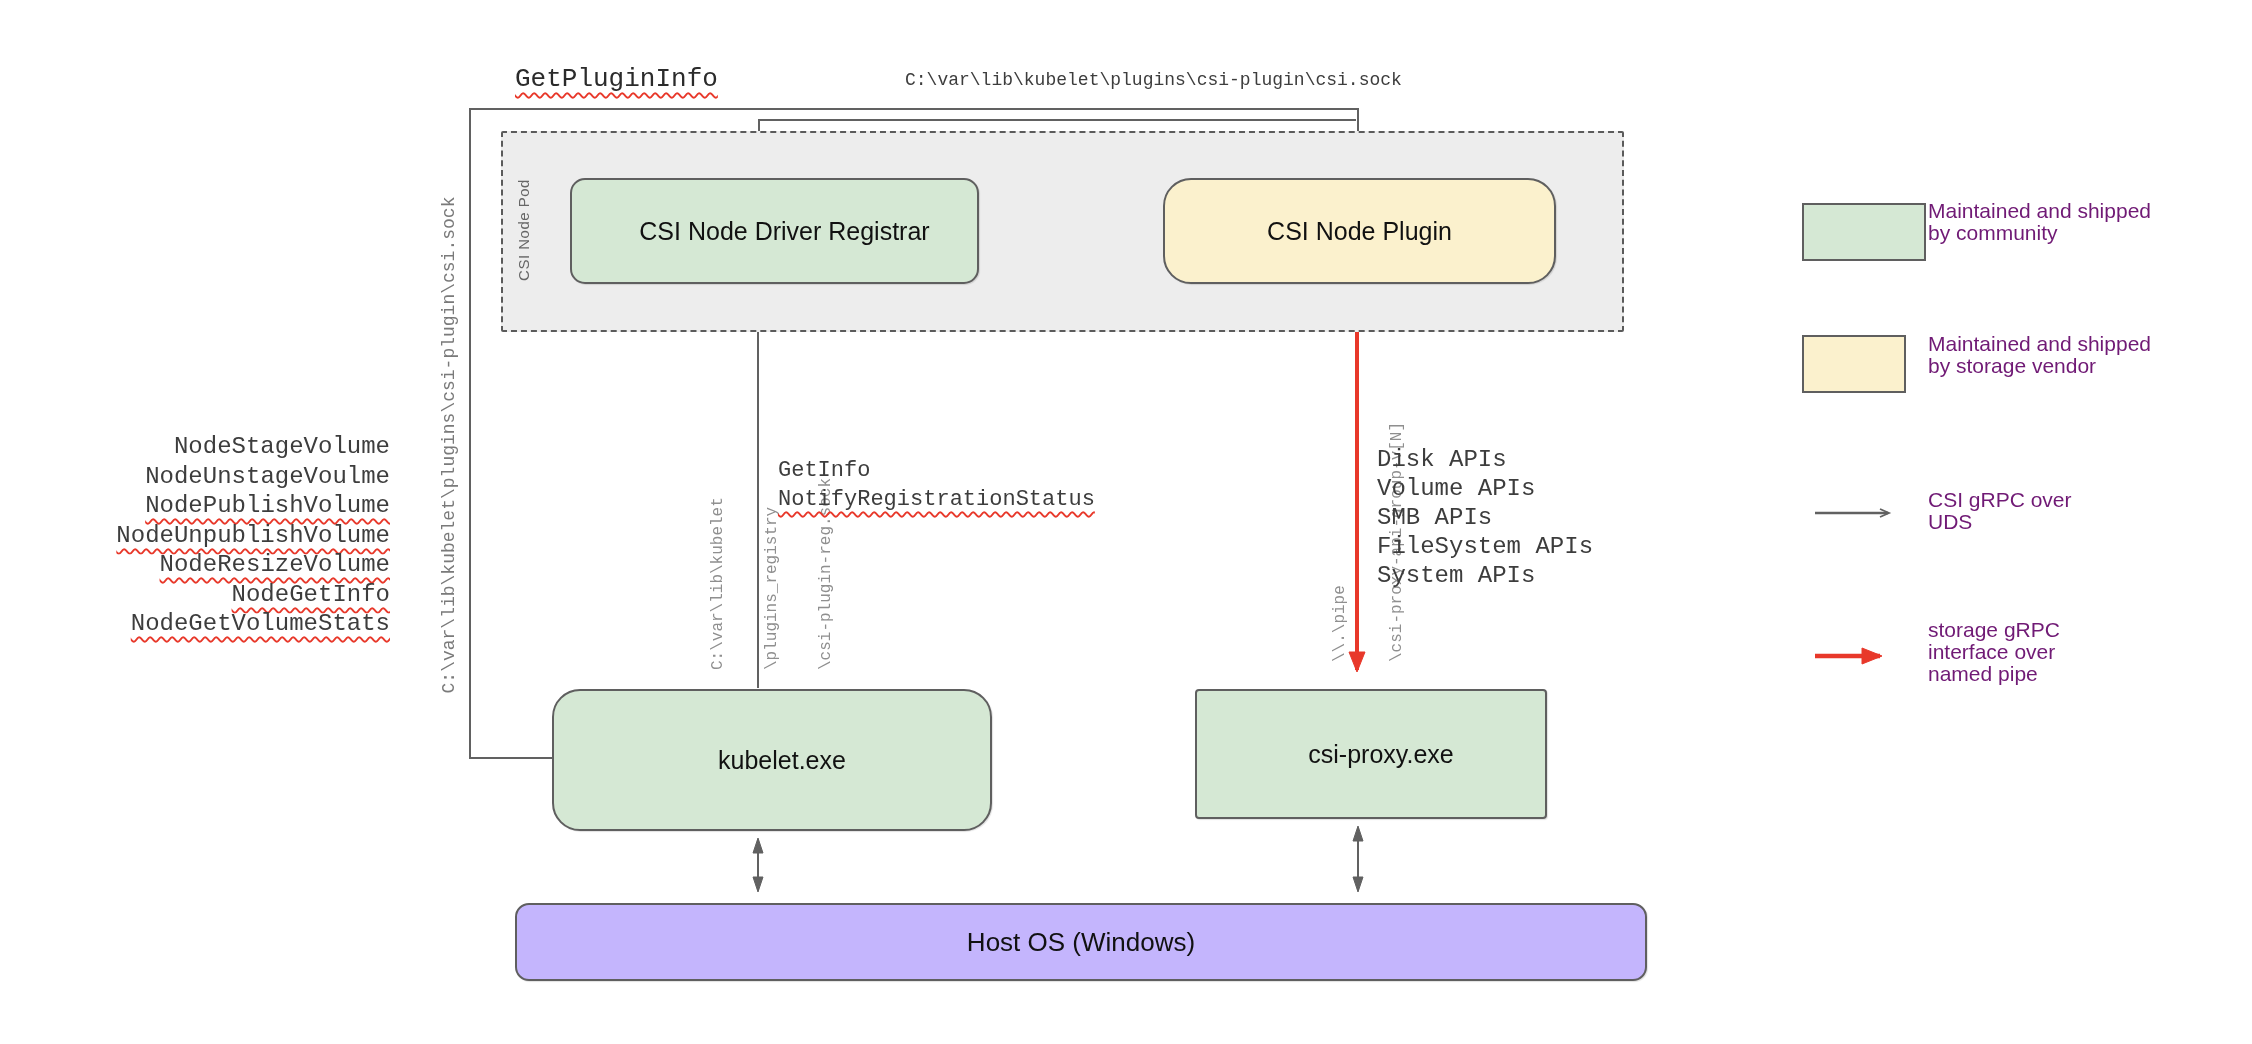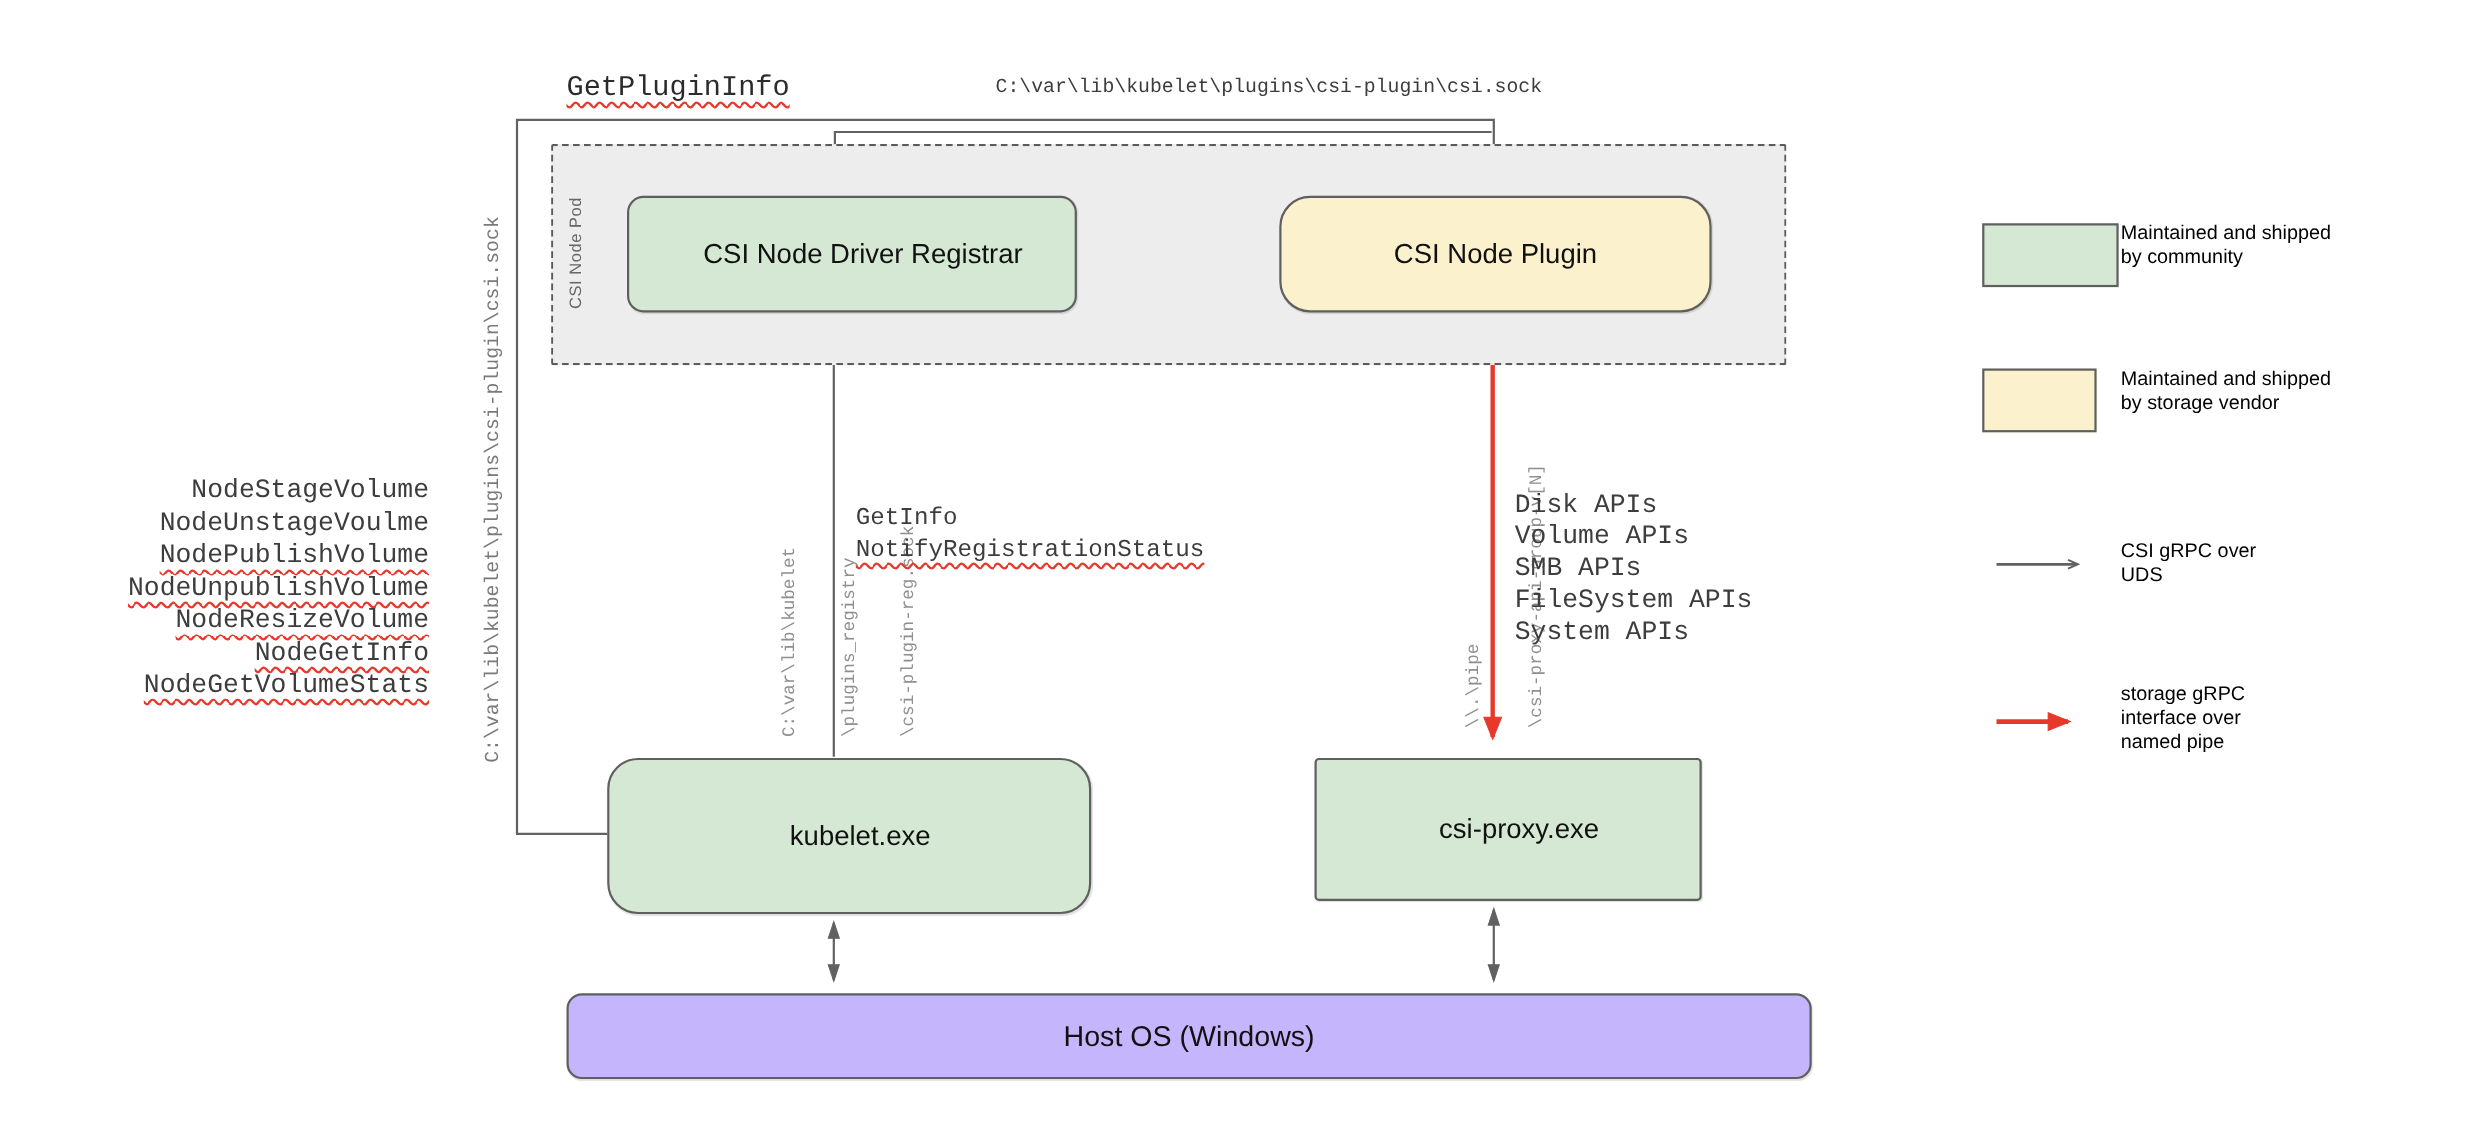--- a/index.html
+++ b/index.html
@@ -18,21 +18,21 @@
     background:#ededed;border:2px dashed #5b5b5b;border-radius:2px;}
   
   .mono{font-family:"Liberation Mono","DejaVu Sans Mono",monospace;color:#3d3d3d;}
   .squiggle{text-decoration-line:underline;text-decoration-style:wavy;
     text-decoration-color:#e8382a;text-decoration-thickness:2px;text-underline-offset:6px;}
   .rot{transform:rotate(-90deg);color:#8f8f8f;
     font-family:"Liberation Mono","DejaVu Sans Mono",monospace;white-space:pre;}
   .rpc-list{position:absolute;left:100px;top:432px;width:290px;text-align:right;
     font-size:24px;line-height:29.5px;}
   .api-list{position:absolute;left:1377px;top:445px;font-size:24px;line-height:29px;}
-  .legend-label{font-size:18px;line-height:22px;color:#000000;}
+  .legend-label{font-size:21px;line-height:22px;color:#701a75;}
   .swatch{position:absolute;width:100px;height:54px;border:2px solid #5f5f5f;}
 </style>
 </head>
 <body>
 
 <svg class="abs" width="2252" height="1044" viewBox="0 0 2252 1044" style="left:0;top:0;" xmlns="http://www.w3.org/2000/svg">
   <defs>
     <marker id="openV" markerWidth="16" markerHeight="16" refX="9" refY="5" orient="auto-start-reverse" markerUnits="userSpaceOnUse">
       <path d="M1,1 L10,5 L1,9" fill="none" stroke="#616161" stroke-width="1.8"></path>
     </marker>

